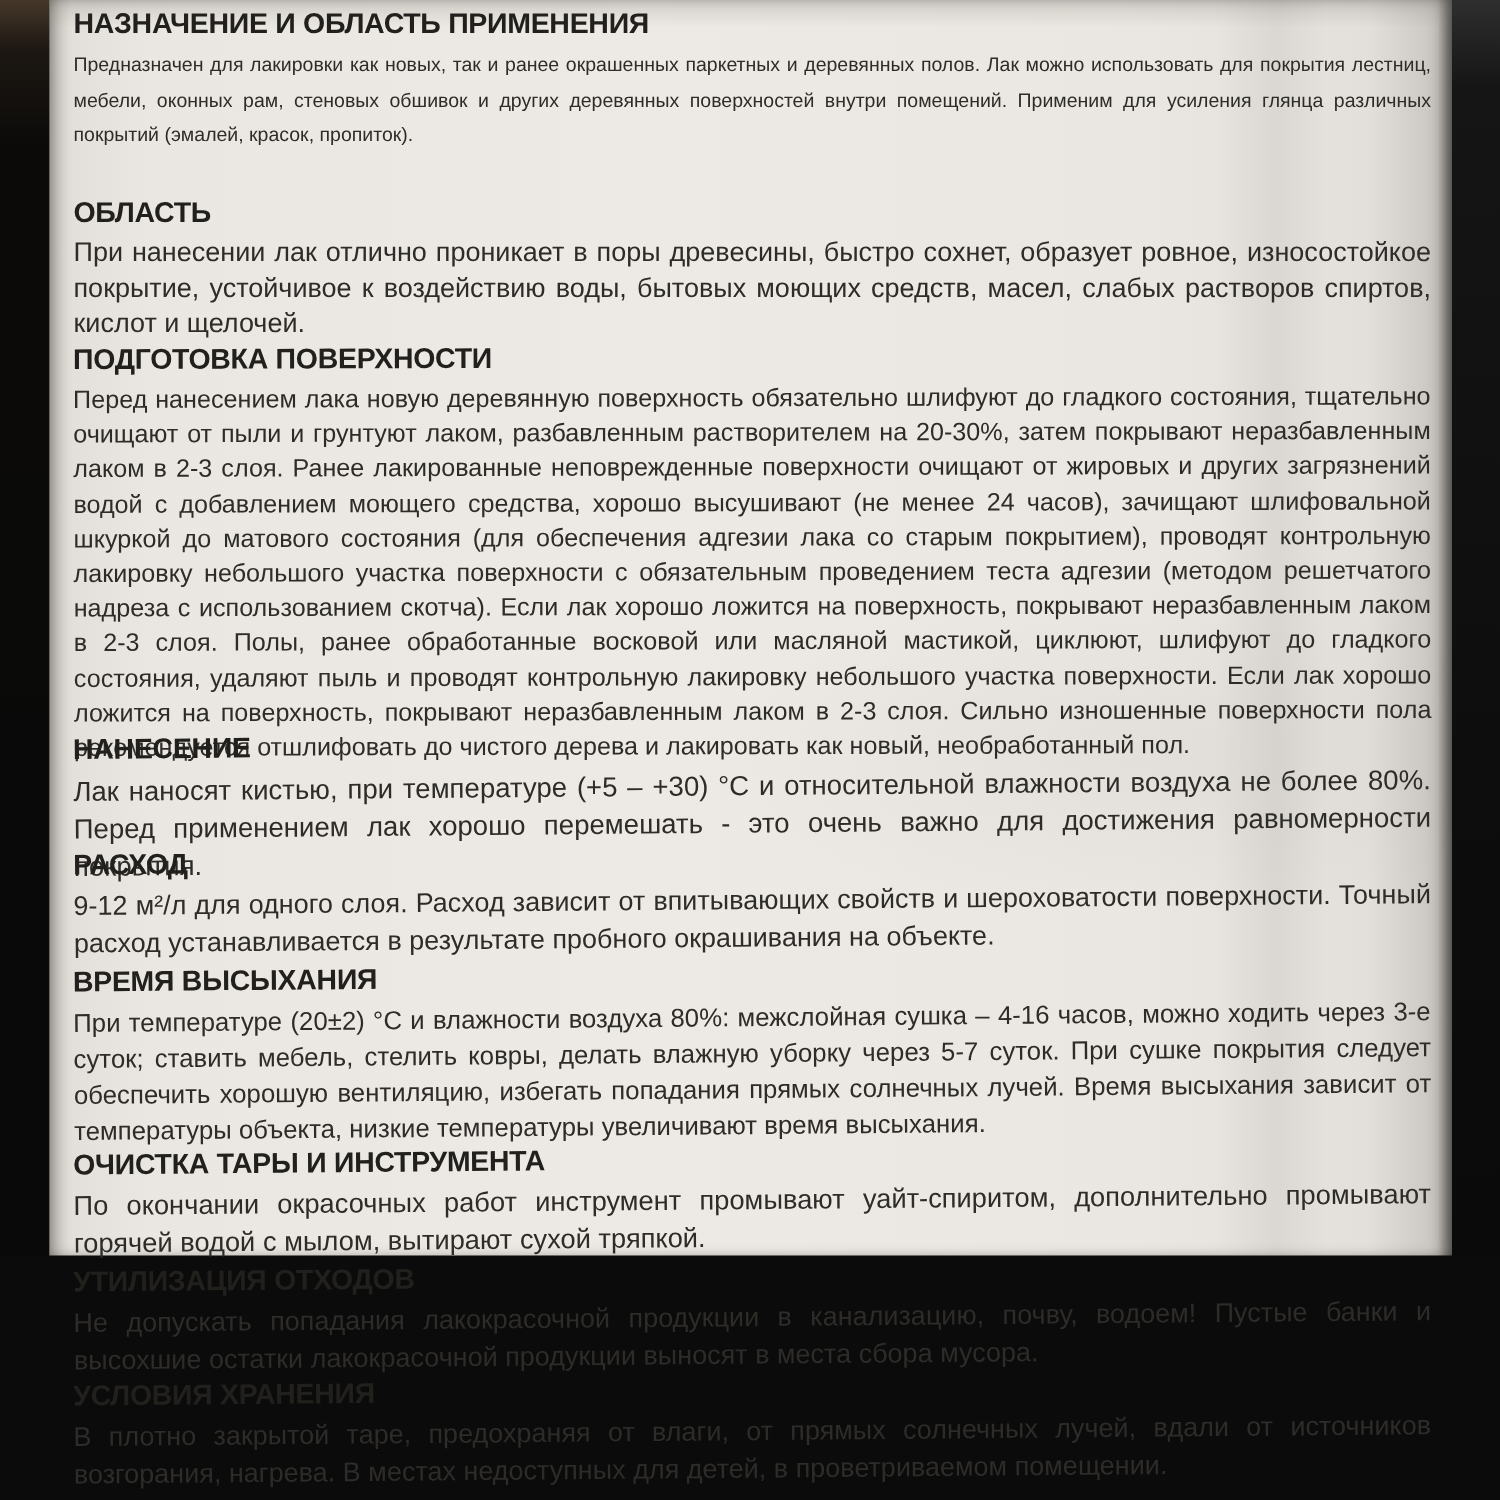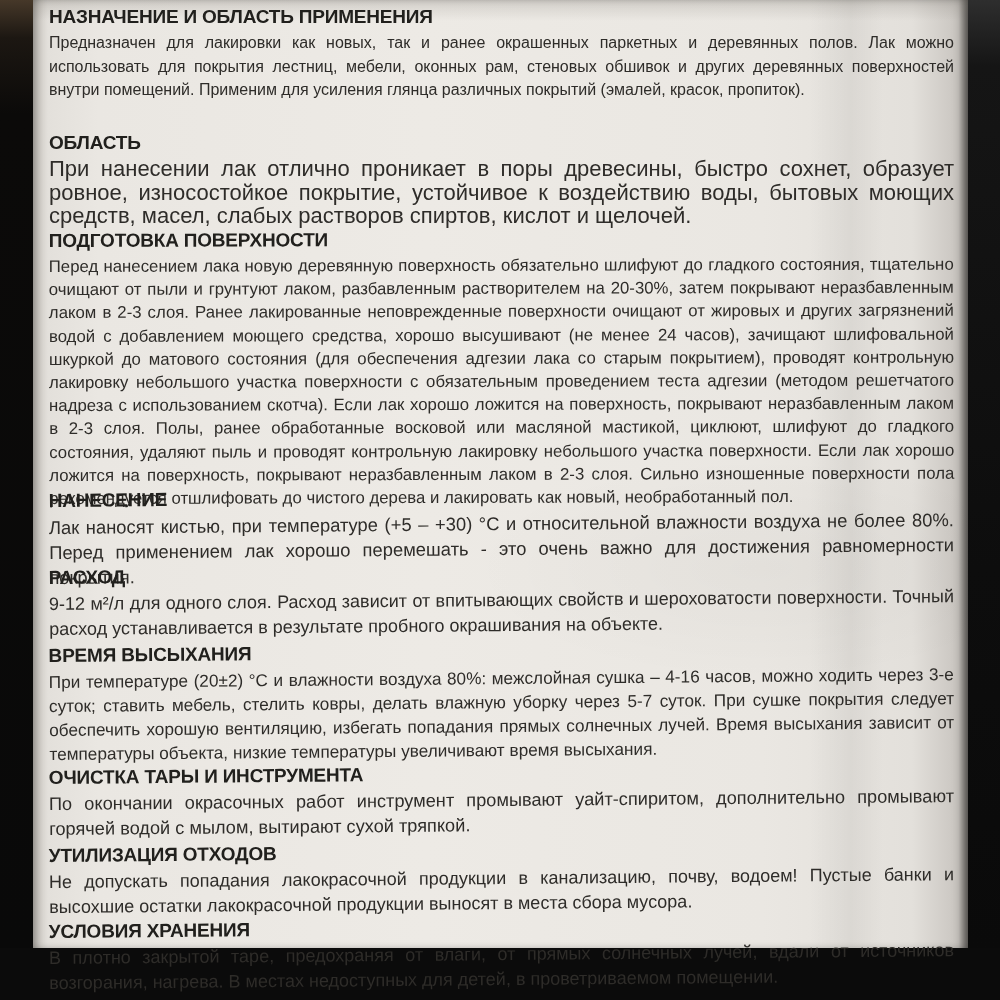--- a/index.html
+++ b/index.html
@@ -7,21 +7,21 @@
     padding: 0;
     width: 1000px;
     height: 1000px;
     overflow: hidden;
     background: #0b0b0b;
     font-family: "Liberation Sans", sans-serif;
   }
   .photo {
     position: relative;
     width: 1000px;
-    height: 948px;
+    height: 837px;
     background: #0b0b0b;
   }
   .edge {
     position: absolute;
     top: 0;
     bottom: 0;
     z-index: 1;
   }
   .edge-left {
     left: 0;
@@ -72,22 +72,22 @@
     color: #21201d;
   }
   .section p {
     margin: 0;
     text-align: justify;
     color: #2e2c29;
   }
   .tilt-s  { transform: rotate(-0.15deg); transform-origin: 0 50%; }
   .tilt    { transform: rotate(-0.5deg);  transform-origin: 0 50%; }
 
-  .s1 { top: 6px; }   .s1 p { font-size: 16px; line-height: 23.5px; }
-  .s2 { top: 132px; } .s2 p { font-size: 22px;   line-height: 23.5px; }
+  .s1 { top: 6px; }   .s1 p { font-size: 13px; line-height: 23.5px; }
+  .s2 { top: 132px; } .s2 p { font-size: 18px;   line-height: 23.5px; }
   .s3 { top: 230px; } .s3 p { font-size: 16.8px; line-height: 23.2px; }
   .s4 { top: 490px; } .s4 p { font-size: 18.4px; line-height: 25px; }
   .s5 { top: 567px; } .s5 p { font-size: 18px;   line-height: 25px; }
   .s6 { top: 645px; } .s6 p { font-size: 17.2px; line-height: 24px; }
   .s7 { top: 767px; } .s7 p { font-size: 18.2px; line-height: 25px; }
   .s8 { top: 845px; } .s8 p { font-size: 18px;   line-height: 24.5px; }
   .s9 { top: 921px; } .s9 p { font-size: 18px;   line-height: 25px; }
 </style>
 </head>
 <body>

